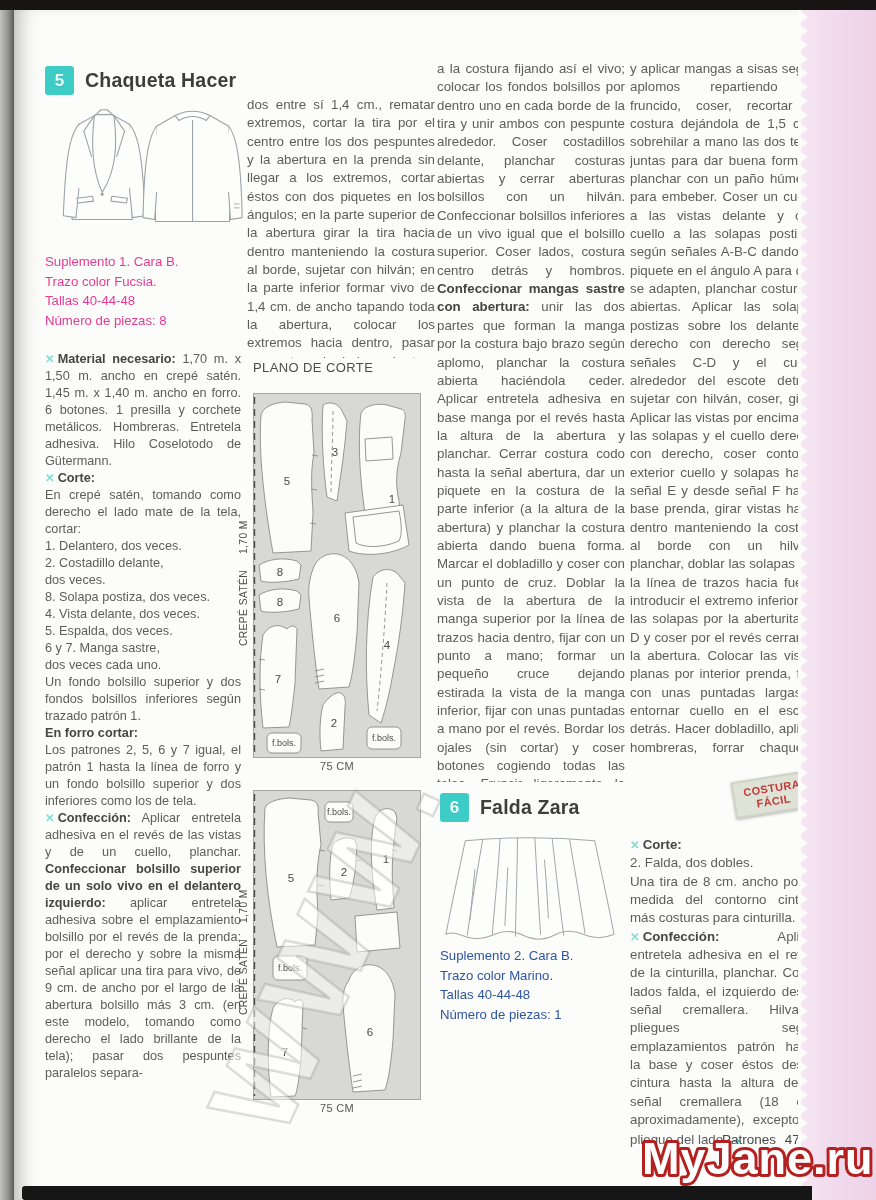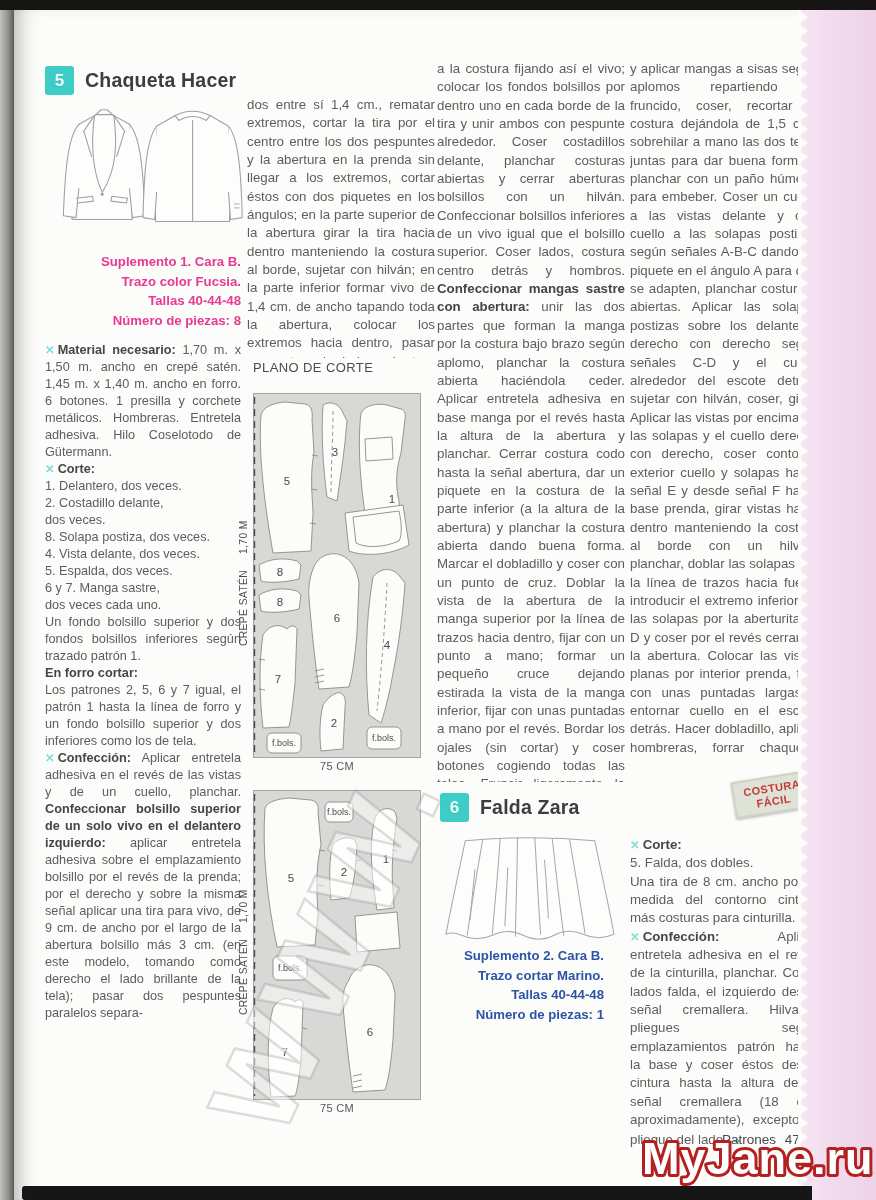--- a/index.html
+++ b/index.html
@@ -15,21 +15,21 @@
   .col{position:absolute;}
   .body-text{font-size:13.3px;line-height:18.35px;color:#5d5d5d;text-align:justify;}
   .c1-text{font-size:12.7px;line-height:17px;color:#5d5d5d;text-align:justify;}
   b.dk{color:#454545;}
   .bullet{color:#7fdfd7;font-weight:bold;font-size:11.5px;margin-right:3px;}
 
   .sec-header{display:flex;align-items:center;gap:11px;}
   .numbox{width:29px;height:29px;background:#3ecdc6;color:#eafffd;font-size:17px;font-weight:bold;display:flex;align-items:center;justify-content:center;border-radius:3px;text-shadow:0 1px 1px rgba(0,0,0,.1);}
   .sec-title{font-size:19.5px;font-weight:bold;color:#3d3d3d;letter-spacing:.2px;}
 
-  .supp{font-weight:bold;font-size:13.2px;line-height:19.5px;text-align:right;}
+  .supp{font-weight:normal;font-size:13.2px;line-height:19.5px;}
   .supp.pink{color:#e73a92;}
   .supp.blue{color:#2d55a5;}
 
   .plano-label{font-size:13px;color:#4c4c4c;letter-spacing:.4px;}
   .plan{position:absolute;width:168px;}
   .plan svg{display:block;}
   .cm-label{text-align:center;font-size:11px;color:#555;margin-top:2px;letter-spacing:.3px;}
   .side-label{position:absolute;left:-15px;top:50%;transform:translateY(-50%) rotate(180deg);writing-mode:vertical-rl;font-size:10.3px;color:#4e4e4e;letter-spacing:.4px;white-space:nowrap;}
   .side-label .len{margin-inline-start:16px;}
 
@@ -77,27 +77,28 @@
         </g>
       </svg>
       <div class="supp pink" style="margin-top:9px;">
         <div>
             <div class="">Suplemento 1. Cara B.</div>
             <div class="">Trazo color Fucsia.</div>
             <div class="">Tallas 40-44-48</div>
             <div class="">Número de piezas: 8</div>
           </div>
       </div>
-      <div class="c1-text" style="margin-top:12px;">
+      <div class="c1-text" style="margin-top:21px;">
         <span class="bullet">✕</span><b class="dk">Material necesario:</b>
         <span>1,70 m. x 1,50 m. ancho en crepé satén. 1,45 m. x 1,40 m. ancho en forro. 6 botones. 1 presilla y corchete metálicos. Hombreras. Entretela adhesiva. Hilo Coselotodo de Gütermann.</span>
       </div>
       <div class="c1-text">
         <span class="bullet">✕</span><b class="dk">Corte:</b>
       </div>
+      <div class="c1-text">En crepé satén, tomando como derecho el lado mate de la tela, cortar:</div>
       <div class="c1-text">
           <div class="">1. Delantero, dos veces.</div>
           <div class="">2. Costadillo delante,</div>
           <div class="">dos veces.</div>
           <div class="">8. Solapa postiza, dos veces.</div>
           <div class="">4. Vista delante, dos veces.</div>
           <div class="">5. Espalda, dos veces.</div>
           <div class="">6 y 7. Manga sastre,</div>
           <div class="">dos veces cada uno.</div>
           <div class="">Un fondo bolsillo superior y dos fondos bolsillos inferiores según trazado patrón 1.</div>
@@ -214,41 +215,41 @@
             <path d="M82,7 C82,43 80,80 80,109"></path>
             <path d="M100,7 C102,43 104,80 106,107"></path>
             <path d="M118,8 C122,43 126,80 130,108"></path>
             <path d="M136,9 C142,43 148,80 152,106"></path>
             <path d="M72,38 C71,60 70,80 69,98"></path>
             <path d="M110,30 C112,52 113,72 114,90"></path>
             <path d="M38,40 C36,60 34,78 33,92"></path>
           </g>
         </g>
       </svg>
-      <div class="supp blue" style="position:absolute;top:886px;left:3px;margin-left:24px;">
+      <div class="supp blue" style="position:absolute;top:886px;left:3px;">
         <div>
             <div class="">Suplemento 2. Cara B.</div>
-            <div class="">Trazo cortar Marino.</div>
+            <div class="">Trazo color Marino.</div>
             <div class="">Tallas 40-44-48</div>
             <div class="">Número de piezas: 1</div>
           </div>
       </div>
     </div>
 
     <div class="col" style="left:616px;top:50px;width:188px;">
       <div class="body-text clip" style="height:695px;">y aplicar mangas a sisas según aplomos repartiendo el fruncido, coser, recortar la costura dejándola de 1,5 cm., sobrehilar a mano las dos telas juntas para dar buena forma y planchar con un paño húmedo para embeber. Coser un cuello a las vistas delante y otro cuello a las solapas postizas según señales A-B-C dando un piquete en el ángulo A para que se adapten, planchar costuritas abiertas. Aplicar las solapas postizas sobre los delanteros derecho con derecho según señales C-D y el cuello alrededor del escote detrás, sujetar con hilván, coser, girar. Aplicar las vistas por encima de las solapas y el cuello derecho con derecho, coser contorno exterior cuello y solapas hasta señal E y desde señal F hasta base prenda, girar vistas hacia dentro manteniendo la costura al borde con un hilván, planchar, doblar las solapas por la línea de trazos hacia fuera, introducir el extremo inferior de las solapas por la aberturita F-D y coser por el revés cerrando la abertura. Colocar las vistas planas por interior prenda, fijar con unas puntadas largas y entornar cuello en el escote detrás. Hacer dobladillo, aplicar hombreras, forrar chaqueta. Aplicar la presilla y el corchete en el delantero según emplazamiento para abrochar.</div>
       <div class="stamp" style="top:716px;right:6px;">
         <div>COSTURA</div>
         <div>FÁCIL</div>
       </div>
       <div style="position:absolute;top:776px;left:0;width:188px;">
         <div class="body-text">
           <span class="bullet">✕</span><b class="dk">Corte:</b>
         </div>
-        <div class="body-text">5. Falda, dos dobles.</div>
+        <div class="body-text">2. Falda, dos dobles.</div>
         <div class="body-text">Una tira de 8 cm. ancho por la medida del contorno cintura más costuras para cinturilla.</div>
         <div class="body-text">
           <span class="bullet">✕</span><b class="dk">Confección:</b>
           <span>Aplicar entretela adhesiva en el revés de la cinturilla, planchar. Coser lados falda, el izquierdo desde señal cremallera. Hilvanar pliegues según emplazamientos patrón hasta la base y coser éstos desde cintura hasta la altura de la señal cremallera (18 cm. aproximadamente), excepto el pliegue del lado</span>
           <span class="arrow">→</span>
         </div>
       </div>
       <div class="footer" style="top:1072px;left:92px;">Patrones 47</div>
     </div>
 

